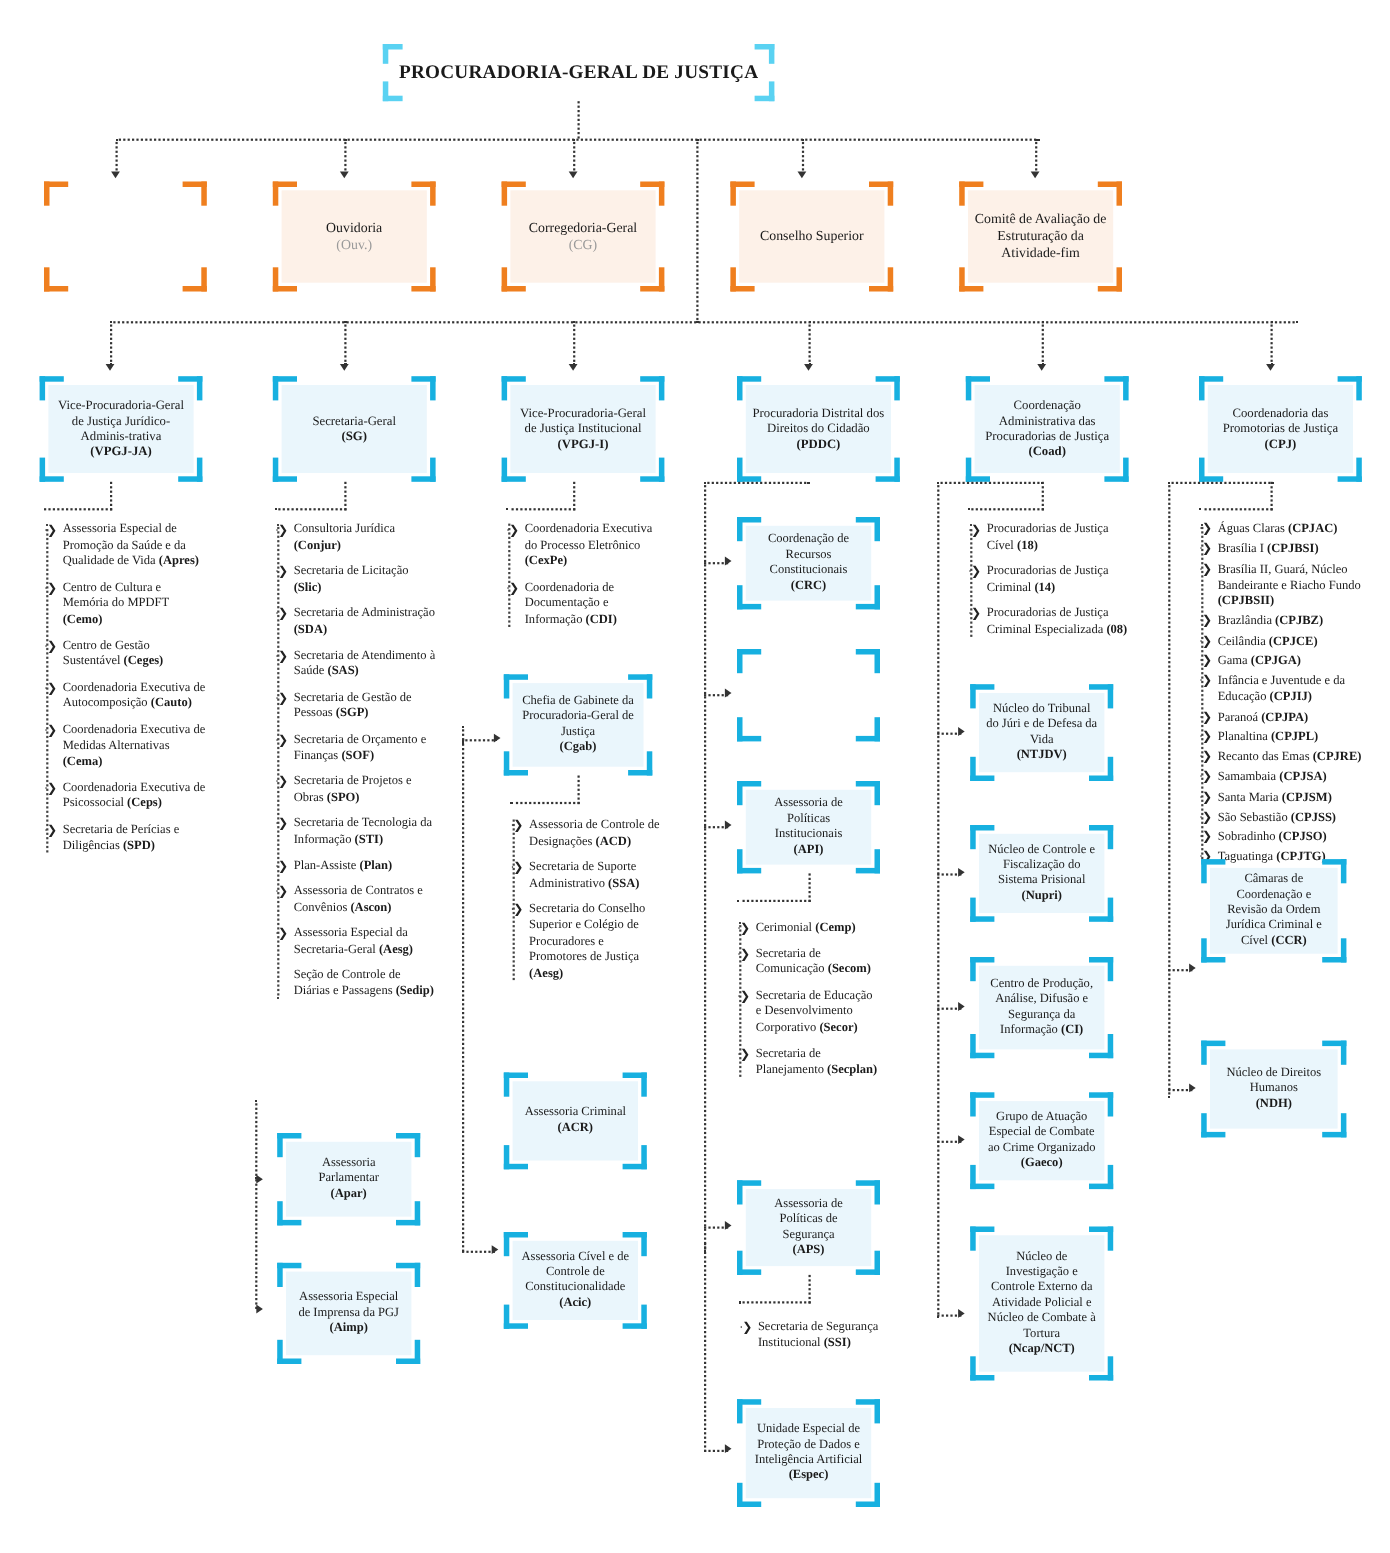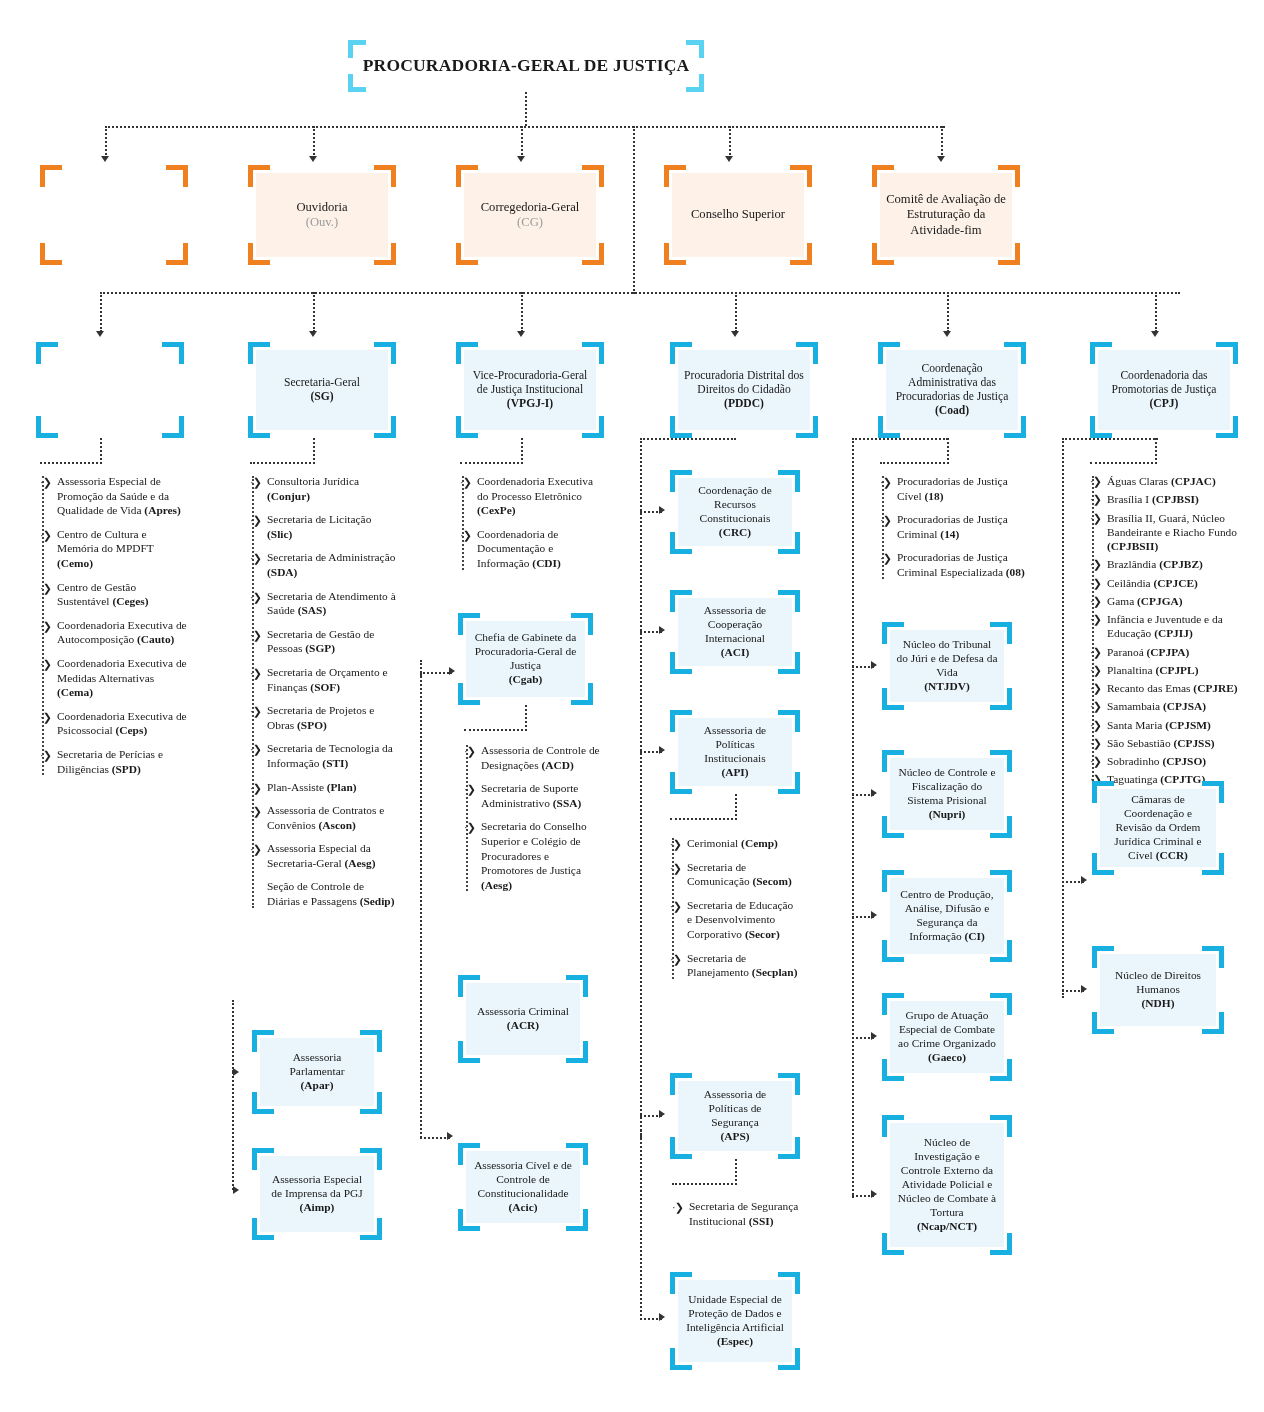--- a/index.html
+++ b/index.html
@@ -162,20 +162,24 @@
   <div class="vdot" style="left:947px; top:292px; height:40px;"></div>
     <div class="arrow-d" style="left:943px; top:331px;"></div>
   <div class="vdot" style="left:1155px; top:292px; height:40px;"></div>
     <div class="arrow-d" style="left:1151px; top:331px;"></div>
 
   <div class="bbox cyan row2" style="left:36px;">
     <span class="c tl"></span>
       <span class="c tr"></span>
     <span class="c bl"></span>
       <span class="c br"></span>
+    <div class="fill">
+        <span class="txt"><span>Vice-Procuradoria-Geral de Justiça Jurídico-Adminis-trativa</span><br>
+      <span class="b">(VPGJ-JA)</span></span>
+      </div>
   </div>
   <div class="bbox cyan row2" style="left:456px;">
     <span class="c tl"></span>
       <span class="c tr"></span>
     <span class="c bl"></span>
       <span class="c br"></span>
     <div class="fill">
         <span class="txt"><span>Vice-Procuradoria-Geral de Justiça Institucional</span><br>
       <span class="b">(VPGJ-I)</span></span>
       </div>
@@ -313,21 +317,21 @@
       <span class="c tr"></span>
     <span class="c bl"></span>
       <span class="c br"></span>
     <div class="fill sub-box-lbl">
         <span class="txt"><span>Assessoria Criminal</span><br>
       <span class="b">(ACR)</span></span>
       </div>
   </div>
   <div class="hdot" style="left:420px; top:1137px; width:30px;"></div>
   <div class="arrow-r" style="left:447px; top:1132px;"></div>
-  <div class="bbox cyan" style="left:458px; top:1143px; width:130px; height:88px;">
+  <div class="bbox cyan" style="left:458px; top:1120px; width:130px; height:88px;">
     <span class="c tl"></span>
       <span class="c tr"></span>
     <span class="c bl"></span>
       <span class="c br"></span>
     <div class="fill sub-box-lbl">
         <span class="txt"><span>Assessoria Cível e de Controle de Constitucionalidade</span><br>
       <span class="b">(Acic)</span></span>
       </div>
   </div>
 
@@ -346,24 +350,20 @@
       <span class="b">(CRC)</span></span>
       </div>
   </div>
   <div class="arrow-r" style="left:659px; top:626px;"></div>
   <div class="hdot" style="left:640px; top:631px; width:22px;"></div>
   <div class="bbox cyan" style="left:670px; top:590px; width:130px; height:84px;">
     <span class="c tl"></span>
       <span class="c tr"></span>
     <span class="c bl"></span>
       <span class="c br"></span>
-    <div class="fill sub-box-lbl">
-        <span class="txt"><span>Assessoria de Cooperação Internacional</span><br>
-      <span class="b">(ACI)</span></span>
-      </div>
   </div>
   <div class="arrow-r" style="left:659px; top:746px;"></div>
   <div class="hdot" style="left:640px; top:751px; width:22px;"></div>
   <div class="bbox cyan" style="left:670px; top:710px; width:130px; height:84px;">
     <span class="c tl"></span>
       <span class="c tr"></span>
     <span class="c bl"></span>
       <span class="c br"></span>
     <div class="fill sub-box-lbl">
         <span class="txt"><span>Assessoria de Políticas Institucionais</span><br>

